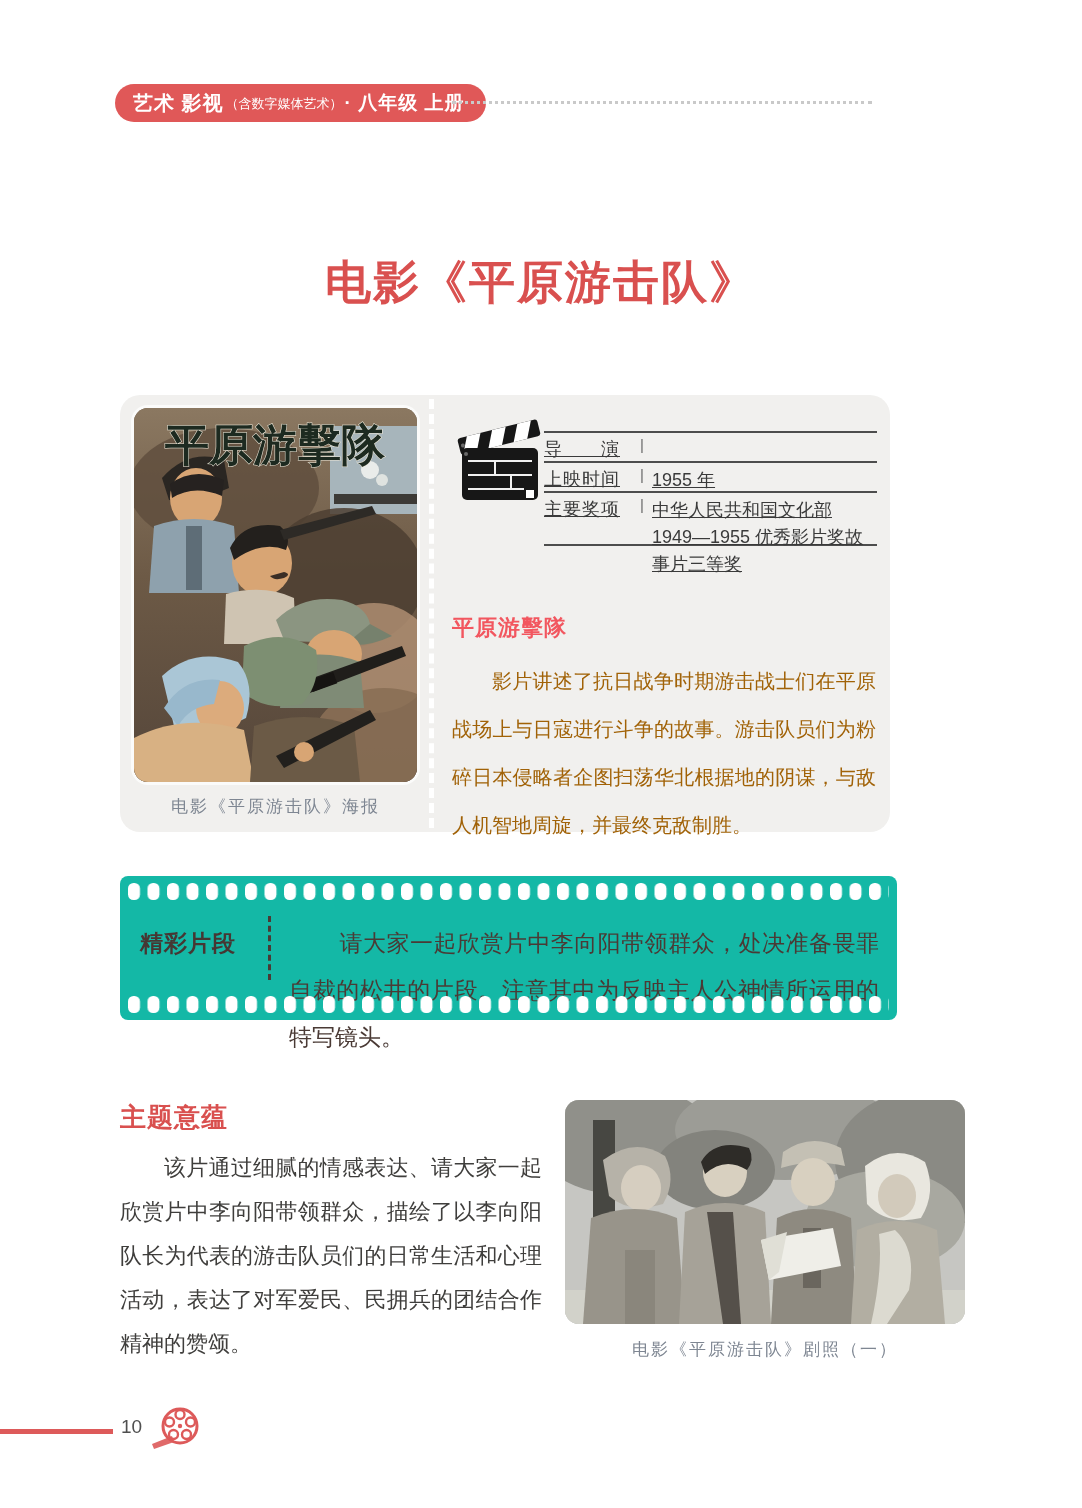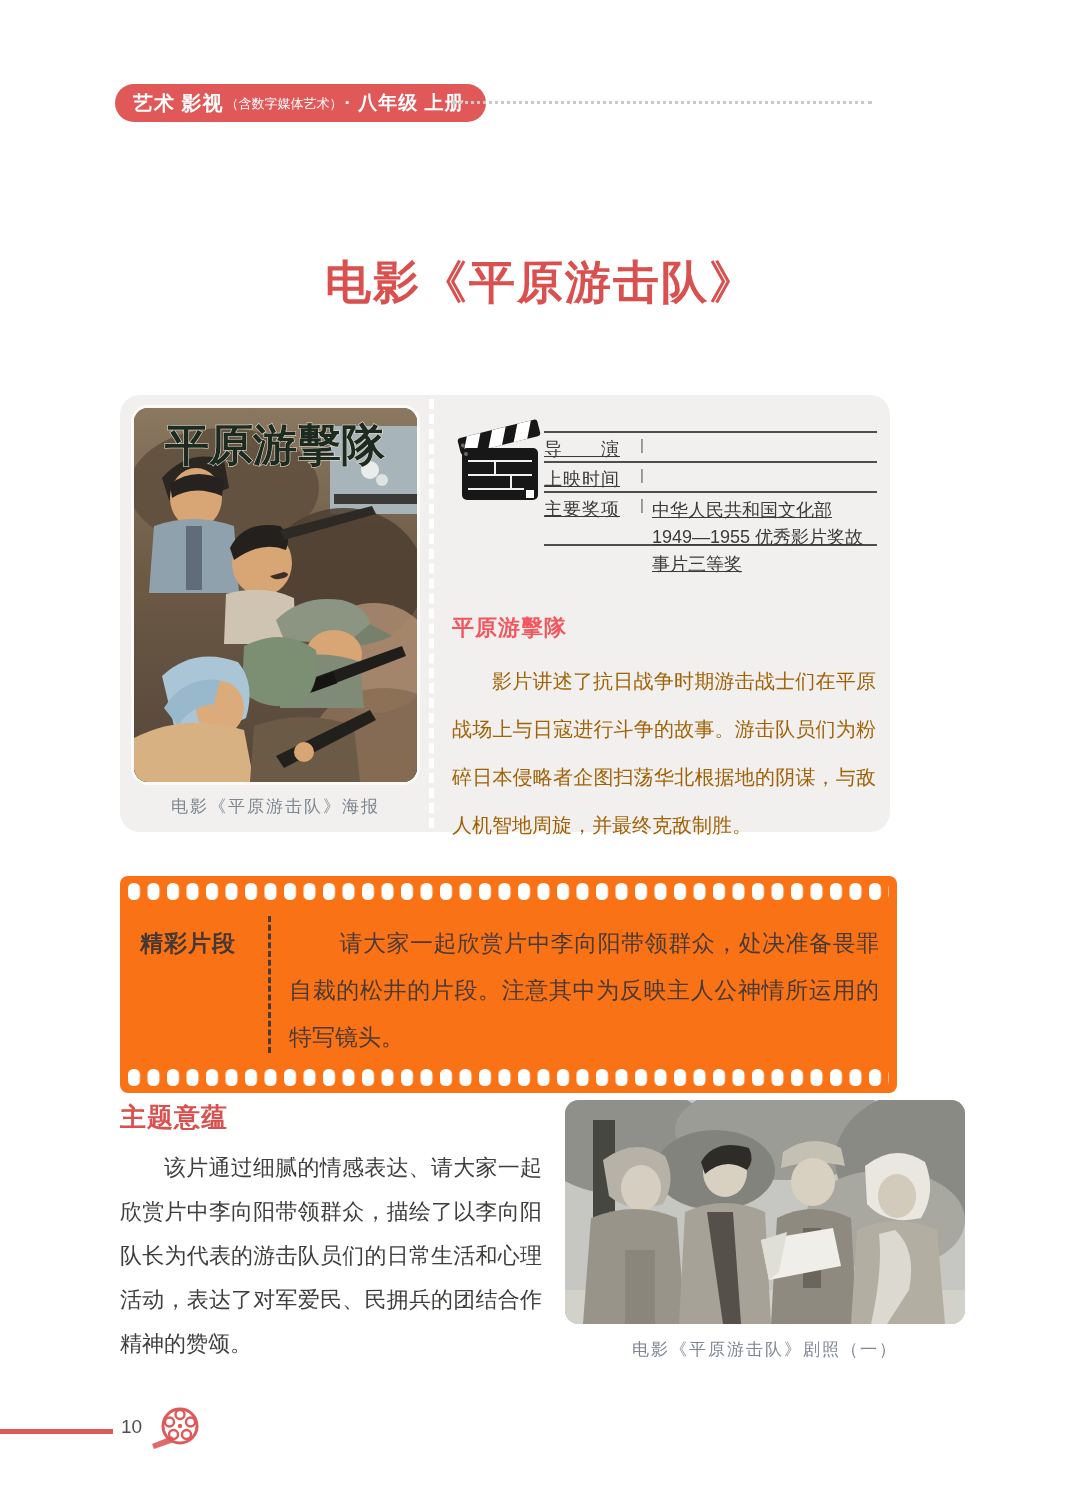--- a/index.html
+++ b/index.html
@@ -74,22 +74,22 @@
     color:#f2565f; letter-spacing:1px;
   }
   .synopsis-text {
     position:absolute; left:21px; top:262px; width:424px;
     font-family:"Liberation Serif", serif; font-size:20px; line-height:48px;
     text-indent:2em; text-align:justify; color:#a16207;
   }
 
   
   .film-strip {
-    position:absolute; left:120px; top:876px; width:777px; height:217px;
-    background:#f97316; border-radius:8px;
+    position:absolute; left:120px; top:876px; width:777px; height:144px;
+    background:#14b8a6; border-radius:8px;
   }
   .perfs { position:absolute; left:8px; width:761px; height:17px; }
   .perfs.top { top:7px; } .perfs.bottom { bottom:7px; }
   .strip-body { position:absolute; left:20px; top:34px; right:16px; bottom:30px; display:flex; }
   .strip-label {
     flex:0 0 128px; font-size:23px; font-weight:bold; color:#463733;
     padding-top:18px; letter-spacing:1px;
   }
   .strip-divider { flex:0 0 0px; border-left:3px dashed #4a3a35; margin:6px 0 10px 0; }
   .strip-text {
@@ -221,20 +221,21 @@
     </div>
 
     <div class="info-table">
       <div class="info-row r1">
         <span class="info-label">导　　演</span>
         <span class="info-sep">|</span>
       </div>
       <div class="info-row r2">
         <span class="info-label">上映时间</span>
         <span class="info-sep">|</span>
+        <span class="info-value">1955 年</span>
       </div>
       <div class="info-row r3">
         <span class="info-label">主要奖项</span>
         <span class="info-sep">|</span>
         <span class="info-value">中华人民共和国文化部 1949—1955 优秀影片奖故事片三等奖</span>
       </div>
       <div class="bottom-rule"></div>
     </div>
 
     <div class="synopsis-heading">平原游擊隊</div>

